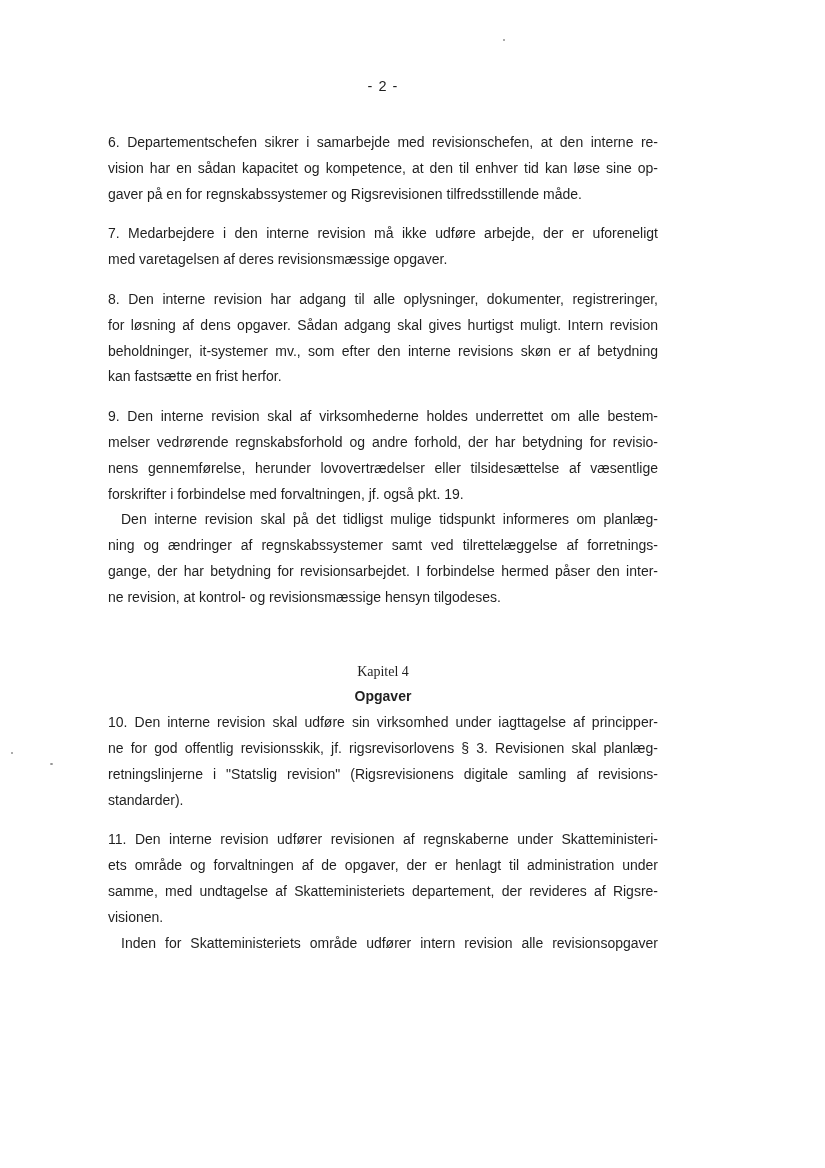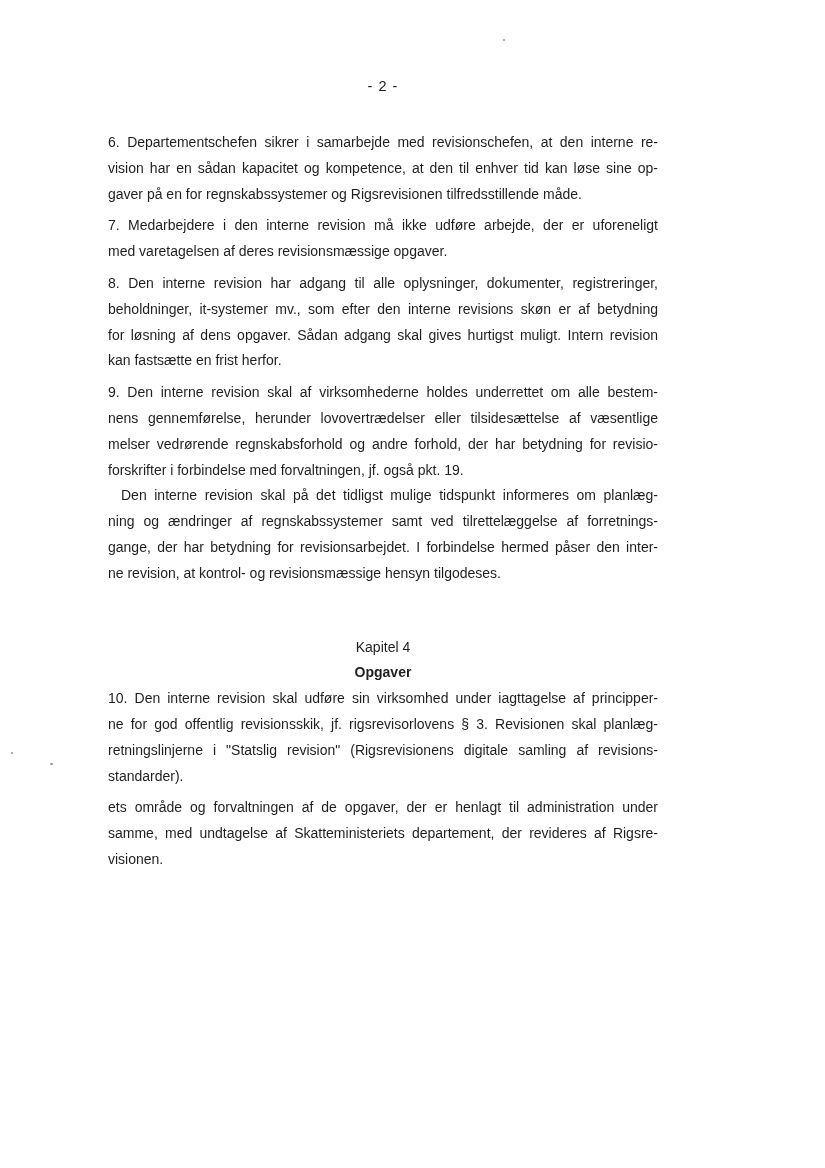--- a/index.html
+++ b/index.html
@@ -24,22 +24,22 @@
     letter-spacing: 1px;
   }
   .textcol {
     position: absolute;
     top: 130px;
     left: 108px;
     width: 550px;
     font-size: 14px;
   }
   .block { margin: 0; }
-  .block.paragraph + .block.paragraph { margin-top: 6px; }
-  .block.chapter-heading { margin-top: 48px; }
+  .block.paragraph + .block.paragraph { margin-top: 14px; }
+  .block.chapter-heading { margin-top: 48px; font-family: Liberation Serif, serif; }
   .pline {
     line-height: 25.8px;
     text-align: justify;
     text-align-last: justify;
   }
   .pline.last { text-align-last: left; }
   .pline.indent { text-indent: 13px; }
   .block.chapter-heading .pline,
   .block.section-heading .pline {
     text-align: center;
@@ -66,28 +66,28 @@
         <div class="pline">6. Departementschefen sikrer i samarbejde med revisionschefen, at den interne re-</div>
         <div class="pline">vision har en sådan kapacitet og kompetence, at den til enhver tid kan løse sine op-</div>
         <div class="pline last">gaver på en for regnskabssystemer og Rigsrevisionen tilfredsstillende måde.</div>
       </div>
       <div class="block paragraph">
         <div class="pline">7. Medarbejdere i den interne revision må ikke udføre arbejde, der er uforeneligt</div>
         <div class="pline last">med varetagelsen af deres revisionsmæssige opgaver.</div>
       </div>
       <div class="block paragraph">
         <div class="pline">8. Den interne revision har adgang til alle oplysninger, dokumenter, registreringer,</div>
+        <div class="pline">for løsning af dens opgaver. Sådan adgang skal gives hurtigst muligt. Intern revision</div>
         <div class="pline">beholdninger, it-systemer mv., som efter den interne revisions skøn er af betydning</div>
-        <div class="pline">for løsning af dens opgaver. Sådan adgang skal gives hurtigst muligt. Intern revision</div>
         <div class="pline last">kan fastsætte en frist herfor.</div>
       </div>
       <div class="block paragraph">
         <div class="pline">9. Den interne revision skal af virksomhederne holdes underrettet om alle bestem-</div>
+        <div class="pline">melser vedrørende regnskabsforhold og andre forhold, der har betydning for revisio-</div>
         <div class="pline">nens gennemførelse, herunder lovovertrædelser eller tilsidesættelse af væsentlige</div>
-        <div class="pline">melser vedrørende regnskabsforhold og andre forhold, der har betydning for revisio-</div>
         <div class="pline last">forskrifter i forbindelse med forvaltningen, jf. også pkt. 19.</div>
       </div>
       <div class="block subparagraph">
         <div class="pline indent">Den interne revision skal på det tidligst mulige tidspunkt informeres om planlæg-</div>
         <div class="pline">ning og ændringer af regnskabssystemer samt ved tilrettelæggelse af forretnings-</div>
         <div class="pline">gange, der har betydning for revisionsarbejdet. I forbindelse hermed påser den inter-</div>
         <div class="pline last">ne revision, at kontrol- og revisionsmæssige hensyn tilgodeses.</div>
       </div>
       <div class="block chapter-heading">
         <div class="pline last">Kapitel 4</div>
@@ -95,24 +95,26 @@
       <div class="block section-heading">
         <div class="pline last">Opgaver</div>
       </div>
       <div class="block paragraph">
         <div class="pline">10. Den interne revision skal udføre sin virksomhed under iagttagelse af principper-</div>
         <div class="pline">ne for god offentlig revisionsskik, jf. rigsrevisorlovens § 3. Revisionen skal planlæg-</div>
         <div class="pline">retningslinjerne i "Statslig revision" (Rigsrevisionens digitale samling af revisions-</div>
         <div class="pline last">standarder).</div>
       </div>
       <div class="block paragraph">
+        <div class="pline">11. Den interne revision udfører revisionen af regnskaberne under Skatteministeri-</div>
         <div class="pline">ets område og forvaltningen af de opgaver, der er henlagt til administration under</div>
         <div class="pline">samme, med undtagelse af Skatteministeriets departement, der revideres af Rigsre-</div>
         <div class="pline last">visionen.</div>
       </div>
       <div class="block subparagraph">
+        <div class="pline indent">Inden for Skatteministeriets område udfører intern revision alle revisionsopgaver</div>
       </div>
     </main>
 
   <div class="speck s1"></div>
   <div class="speck s2"></div>
   <div class="speck s3"></div>
 </div>
 
 </body></html>

